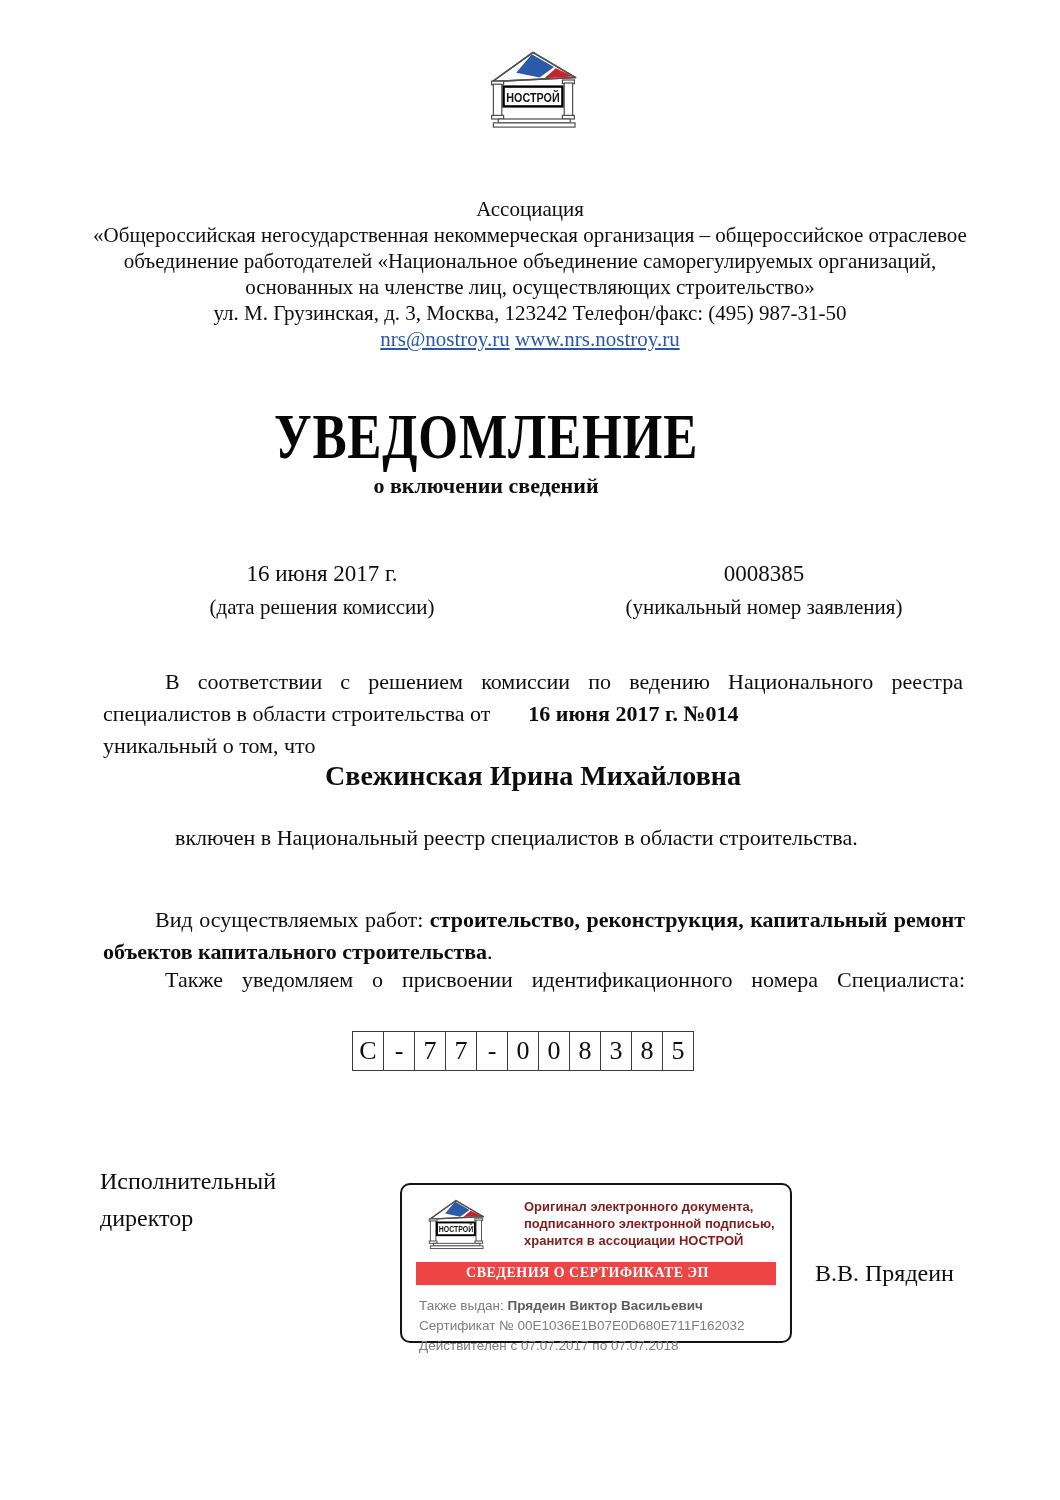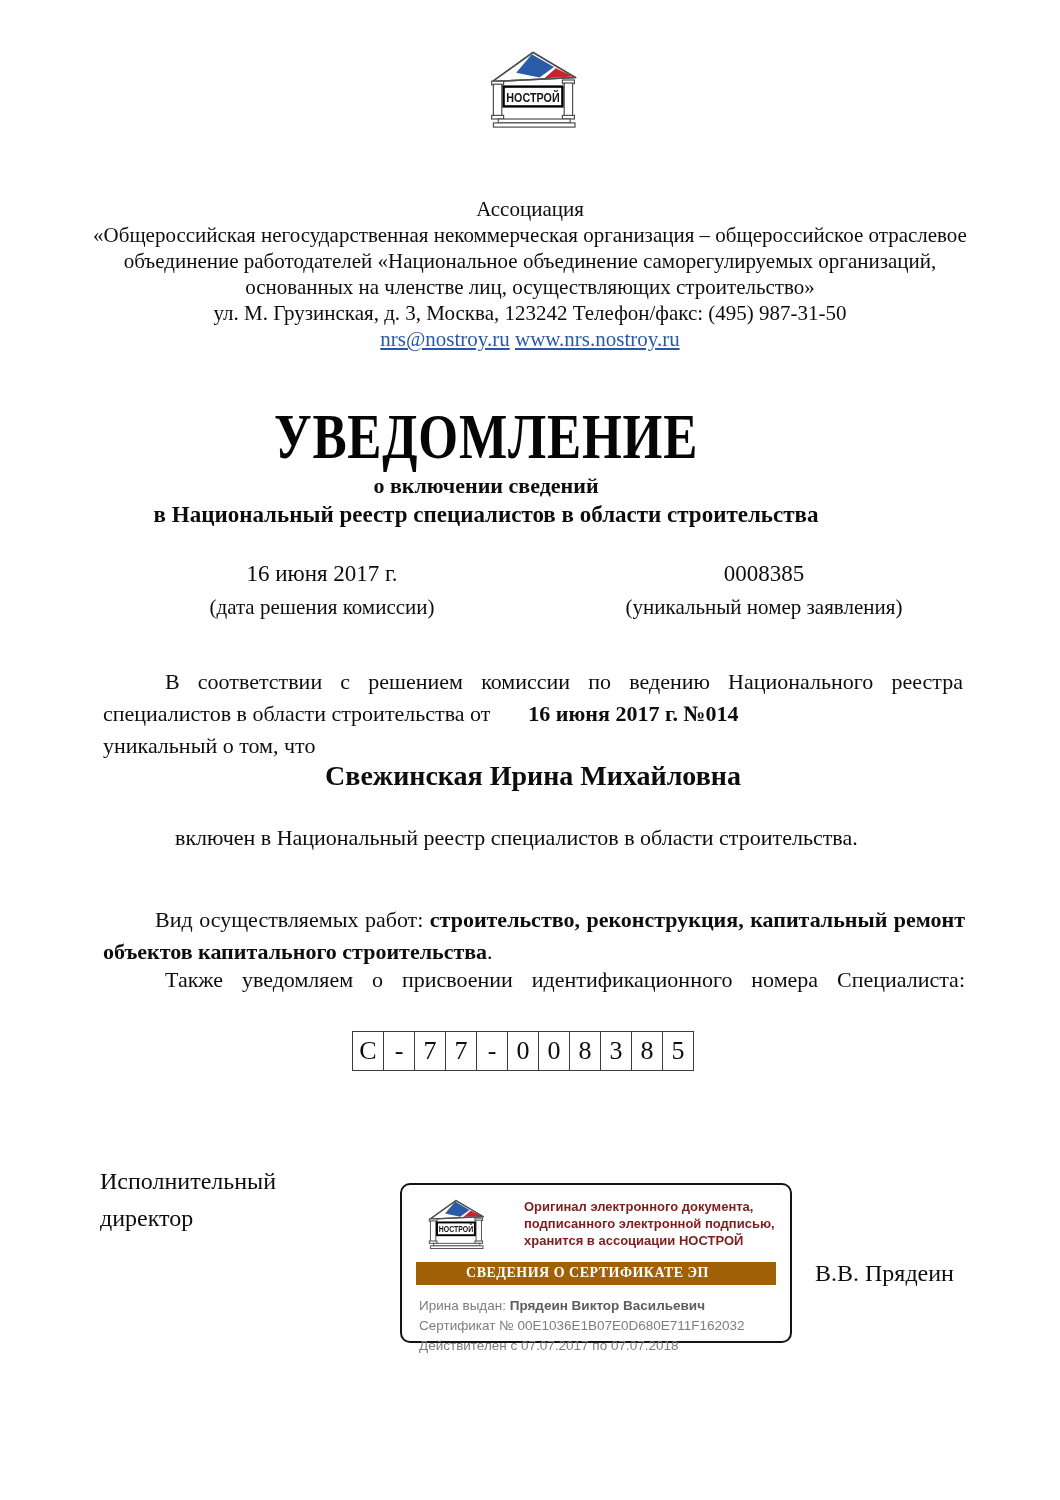--- a/index.html
+++ b/index.html
@@ -55,21 +55,21 @@
   
   .sig-pos { position:absolute; top:1163px; left:100px; font-size:24px; line-height:37px; }
   .sig-name { position:absolute; top:1260px; left:815px; font-size:24px; }
 
   .stamp { position:absolute; top:1183px; left:400px; width:392px; height:160px;
            border:2px solid #141414; border-radius:10px; box-sizing:border-box; background:#fff; }
   .stamp-top { display:flex; align-items:flex-start; padding:10px 12px 0 16px; }
   .stamp-logo { width:72px; height:58px; flex:0 0 auto; }
   .stamp-note { margin-left:34px; padding-top:3px; font-family:"Liberation Sans", sans-serif;
                 font-weight:bold; font-size:13px; line-height:17px; color:#7f1d1d; }
-  .stamp-bar { margin:9px 14px 0 14px; background:#a16207; color:#ffffff; text-align:center;
+  .stamp-bar { margin:9px 14px 0 14px; background:#ef4444; color:#ffffff; text-align:center;
                font-family:"Liberation Serif", serif; font-weight:bold; font-size:14px;
                letter-spacing:0.5px; padding:3px 17px 4px 0; }
   .stamp-cert { padding:11px 0 0 17px; font-family:"Liberation Sans", sans-serif;
                 font-size:13.5px; line-height:20px; color:#7d7d7d; }
   .stamp-cert .issued-name { font-weight:bold; color:#5d5d5d; }
 </style>
 </head>
 <body>
 
 <div class="page">
@@ -101,21 +101,20 @@
     <div>ул. М. Грузинская, д. 3, Москва, 123242 Телефон/факс: (495) 987-31-50</div>
     <div class="header-links">
       <a href="#" style="color:#2a58a9">nrs@nostroy.ru</a>
       <a href="#" style="color:#2a58a9">www.nrs.nostroy.ru</a>
     </div>
   </div>
 
   <div class="titleblock">
     <div class="doc-title">УВЕДОМЛЕНИЕ</div>
     <div class="doc-sub1">о включении сведений</div>
-    <div class="doc-sub2">в Национальный реестр специалистов в области строительства</div>
   </div>
 
   <div class="meta-left">
     <div class="meta-value">16 июня 2017 г.</div>
     <div class="meta-caption">(дата решения комиссии)</div>
   </div>
   <div class="meta-right">
     <div class="meta-value">0008385</div>
     <div class="meta-caption">(уникальный номер заявления)</div>
   </div>
@@ -177,21 +176,21 @@
       </svg>
       <div class="stamp-note">
         <div>Оригинал электронного документа,</div>
         <div>подписанного электронной подписью,</div>
         <div>хранится в ассоциации НОСТРОЙ</div>
       </div>
     </div>
     <div class="stamp-bar">СВЕДЕНИЯ О СЕРТИФИКАТЕ ЭП</div>
     <div class="stamp-cert">
       <div>
-        <span>Ирина выдан: </span><span class="issued-name">Прядеин Виктор Васильевич</span>
+        <span>Также выдан: </span><span class="issued-name">Прядеин Виктор Васильевич</span>
       </div>
       <div>Сертификат № 00E1036E1B07E0D680E711F162032</div>
       <div>Действителен с 07.07.2017 по 07.07.2018</div>
     </div>
   </div>
 
   <div class="sig-name">В.В. Прядеин</div>
 
 </div>
 

